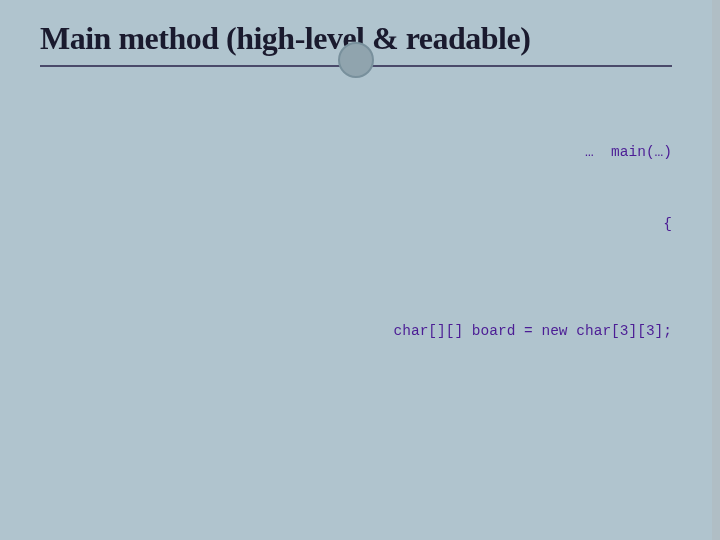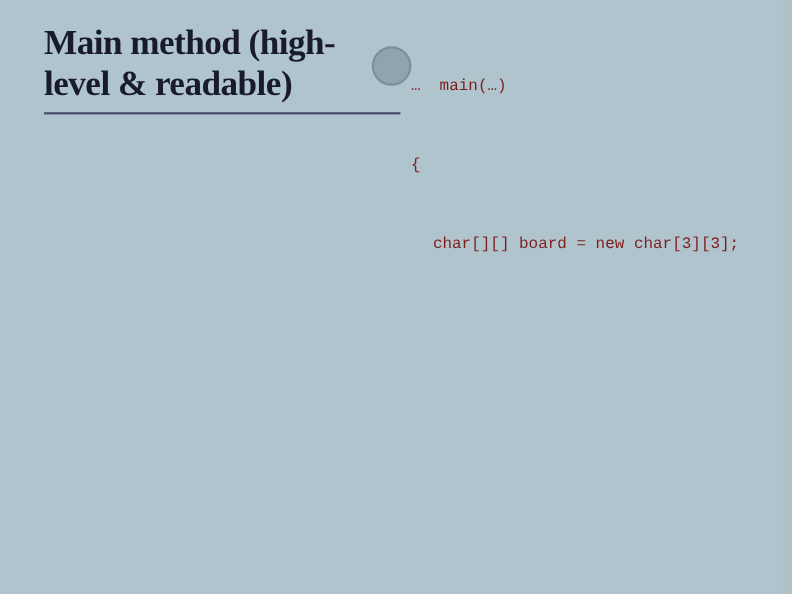--- a/index.html
+++ b/index.html
@@ -15,21 +15,21 @@
       font-family: Georgia, 'Times New Roman', serif;
       overflow: hidden;
     }
 
     .slide-container {
       width: 712px;
       height: 540px;
       background-color: #b0c4ce;
       position: relative;
       display: flex;
-      flex-direction: row;
+      flex-direction: column;
       padding: 20px 40px 20px 40px;
     }
 
     .title-area {
       display: flex;
       flex-direction: column;
       margin-bottom: 10px;
     }
 
     .title {
@@ -69,25 +69,27 @@
       color: #1a1a1a;
       white-space: pre;
       padding-left: 10px;
     }
 
     .code-line {
       display: block;
     }
 
     .code-normal {
-      color: #7f1d1d;
+      color: #4c1d95;
+      text-align: right;
     }
 
     .indent-1 {
       padding-left: 20px;
+      margin-top: 36px;
     }
   </style>
 </head>
 <body>
 
 <div class="slide-container">
 
   <div class="title-area">
     <h1 class="title">Main method (high-level &amp; readable)</h1>
     <div class="title-underline"></div>

